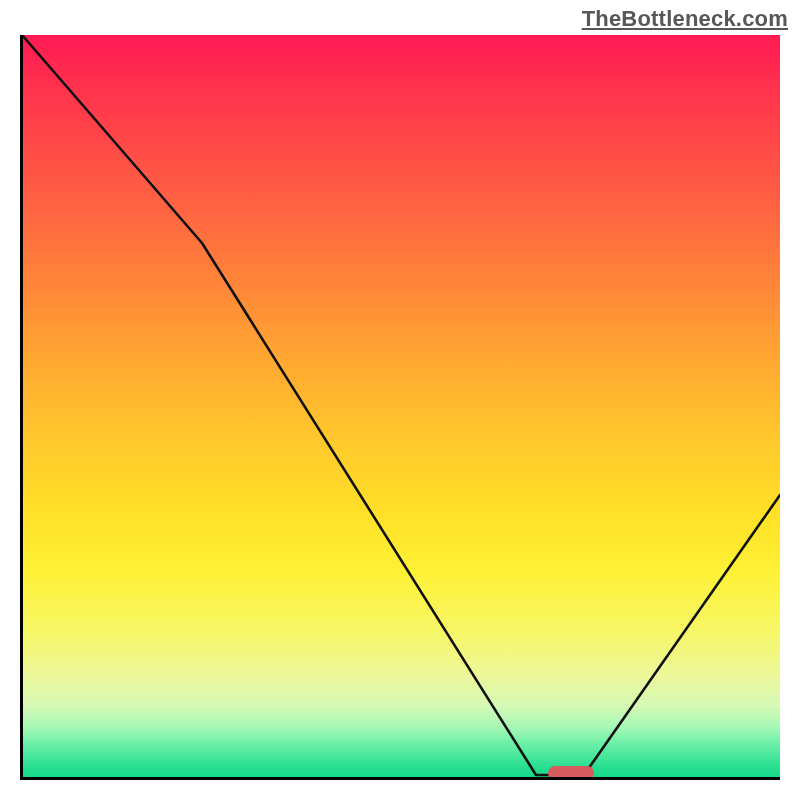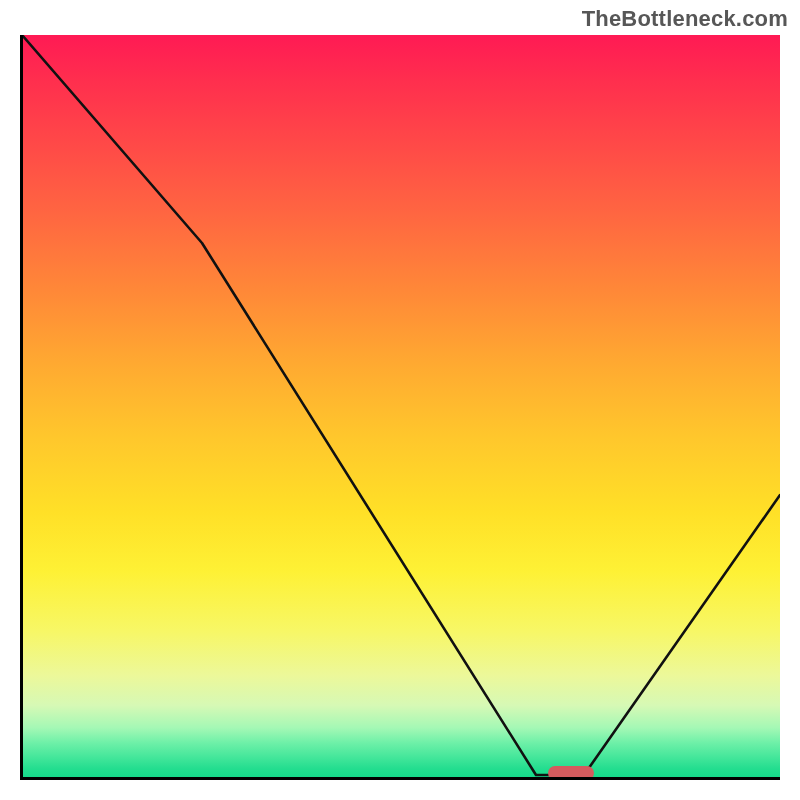--- a/index.html
+++ b/index.html
@@ -18,20 +18,21 @@
   }
   .watermark {
     position: absolute;
     top: 6px;
     right: 12px;
     font-size: 22px;
     font-weight: 600;
     color: #575757;
     letter-spacing: 0.2px;
     text-align: right;
+    text-decoration: underline;
   }
   .plot {
     position: absolute;
     left: 20px;
     top: 35px;
     width: 760px;
     height: 745px;
   }
   .gradient-bg {
     position: absolute;

